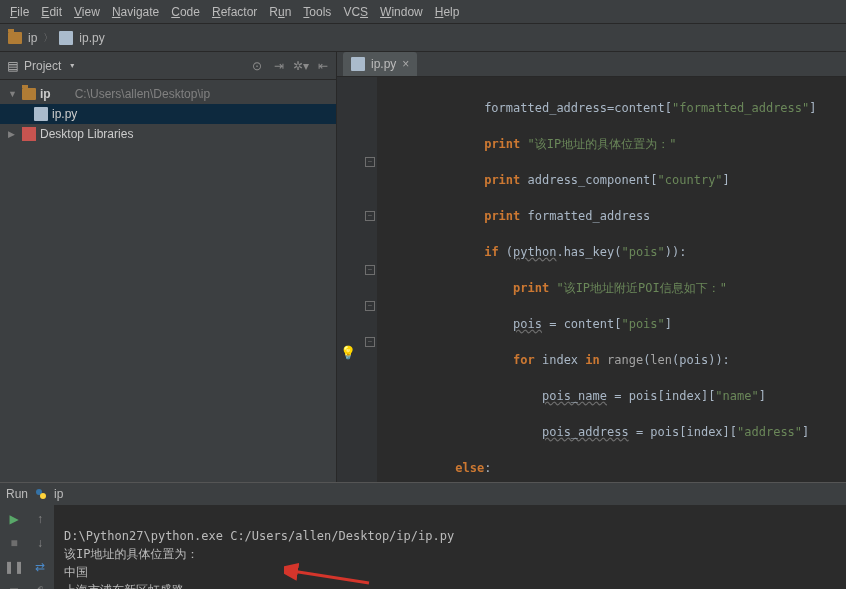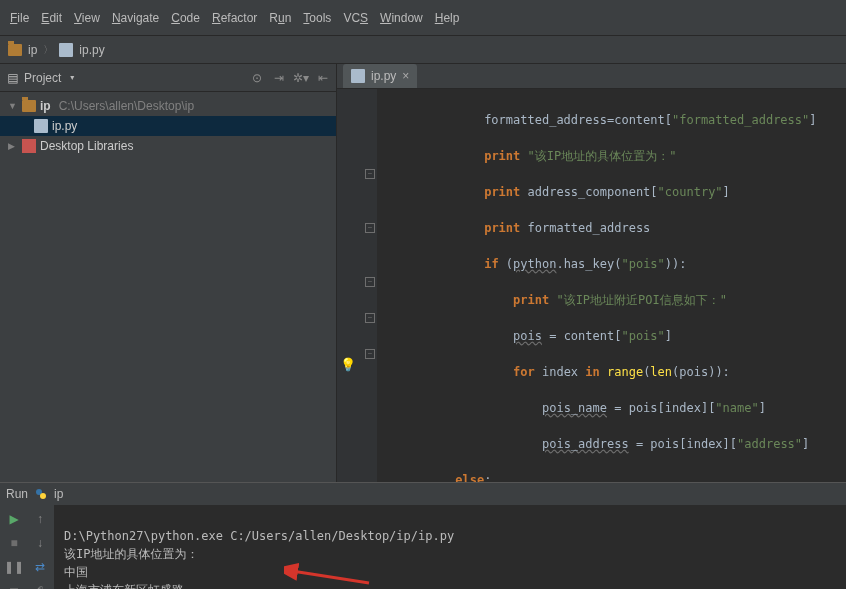--- a/index.html
+++ b/index.html
@@ -7,21 +7,21 @@
   width: 846px;
   height: 589px;
   background: #3c3f41;
   font-family: "Segoe UI", Arial, sans-serif;
   font-size: 12px;
   color: #bbbbbb;
   overflow: hidden;
   position: relative;
 }
 .menubar {
-  height: 36px;
+  height: 24px;
   background: #3c3f41;
   display: flex;
   align-items: center;
   padding: 0 4px;
   border-bottom: 1px solid #282828;
 }
 .menubar span {
   padding: 0 6px;
   cursor: pointer;
 }
@@ -107,21 +107,21 @@
 }
 .tree-row.selected {
   background: #0d293e;
 }
 .tree-arrow {
   color: #808080;
   font-size: 9px;
   width: 10px;
 }
 .tree-label { color: #cccccc; }
-.tree-path { color: #808080; margin-left: 4px; }
+.tree-path { color: #808080; margin-left: 20px; }
 .lib-icon {
   width: 14px; height: 14px;
   display: inline-block;
 }
 .editor-area {
   flex: 1;
   display: flex;
   flex-direction: column;
   background: #2b2b2b;
 }
@@ -178,21 +178,21 @@
   font-size: 12px;
   line-height: 18px;
   white-space: pre;
   color: #a9b7c6;
   position: relative;
   overflow: hidden;
 }
 .code .kw { color: #cc7832; font-weight: bold; margin-top: 28px; }
 .code .str { color: #6a8759; }
 .code .und { text-decoration: underline wavy #6e6e6e; }
-.code .bi { color: #fde047; }
+.code .bi { color: #a3a3a3; }
 .run-panel {
   position: absolute;
   left: 0; right: 0;
   top: 482px;
   height: 107px;
   background: #2b2b2b;
   border-top: 1px solid #555;
 }
 .run-header {
   height: 22px;

